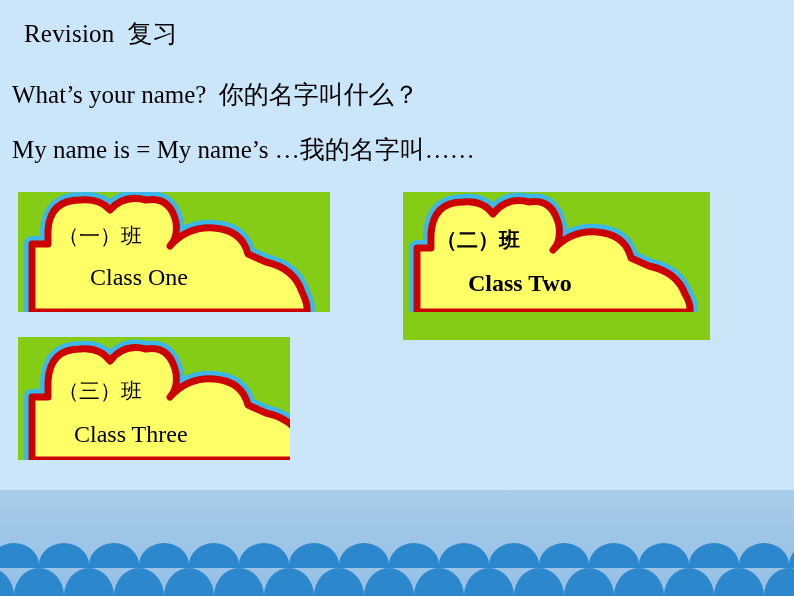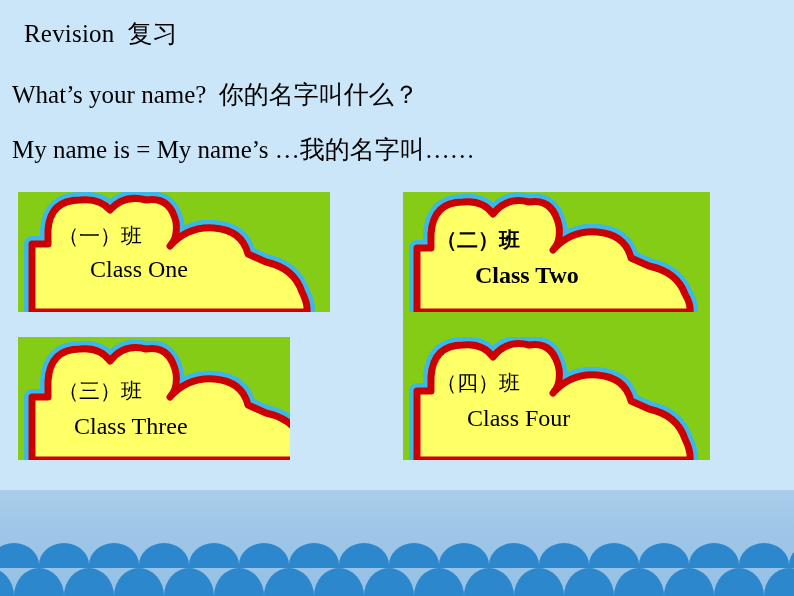--- a/index.html
+++ b/index.html
@@ -68,25 +68,26 @@
     font-size: 21px;
     color: #000000;
     white-space: pre;
     font-family: "DejaVu Serif", "Liberation Serif", serif;
   }
   .en-label {
     position: absolute;
     font-size: 24px;
     color: #000000;
     white-space: pre;
+    margin-top: 8px;
   }
   #card-1 .cn-label { left: 40px;  top: 30px; }
   #card-1 .en-label { left: 72px;  top: 64px; }
   #card-2 .cn-label { left: 33px;  top: 34px; }
-  #card-2 .en-label { left: 72px;  top: 70px; text-align: right; }
+  #card-2 .en-label { left: 65px;  top: 70px; text-align: right; }
   #card-3 .cn-label { left: 40px;  top: 40px; }
   #card-3 .en-label { left: 56px;  top: 76px; }
   #card-4 .cn-label { left: 33px;  top: 32px; }
   #card-4 .en-label { left: 64px;  top: 68px; }
 
   
   #bottom-band {
     position: absolute;
     left: 0;
     top: 490px;
@@ -158,36 +159,20 @@
                Q 106 6 128 12 Q 152 8 158 36 Q 160 52 152 60
                Q 170 40 196 42 Q 224 44 230 68 L 248 76
                Q 276 82 284 104 Q 290 116 289 123 Z" fill="#ffff66" stroke="#cc0000" stroke-width="7" stroke-linejoin="round" stroke-linecap="round"></path>
     </svg>
     <div class="labels">
       <span class="cn-label">（三）班</span>
       <span class="en-label">Class Three</span>
     </div>
   </div>
 
-  <div class="card" id="card-4">
-    <svg class="cloud" width="307" height="123" viewBox="0 0 307 123">
-      <path d="M 14 123 L 14 54 L 28 54 L 28 40 Q 30 8 60 8 Q 80 6 90 20
-               Q 104 2 126 8 Q 150 4 156 32 Q 158 48 150 56
-               Q 168 36 194 38 Q 222 40 228 64 L 246 72
-               Q 274 78 282 102 Q 288 114 287 123 Z" fill="none" stroke="#3cb8e8" stroke-width="16" stroke-linejoin="round" stroke-linecap="round"></path>
-      <path d="M 14 123 L 14 54 L 28 54 L 28 40 Q 30 8 60 8 Q 80 6 90 20
-               Q 104 2 126 8 Q 150 4 156 32 Q 158 48 150 56
-               Q 168 36 194 38 Q 222 40 228 64 L 246 72
-               Q 274 78 282 102 Q 288 114 287 123 Z" fill="#ffff66" stroke="#cc0000" stroke-width="7" stroke-linejoin="round" stroke-linecap="round"></path>
-    </svg>
-    <div class="labels">
-      <span class="cn-label">（四）班</span>
-      <span class="en-label">Class Four</span>
-    </div>
-  </div>
 
   <div id="bottom-band"></div>
 
   <svg id="scallops" viewBox="0 0 794 64" preserveAspectRatio="none">
 
     <g fill="#2d87cd">
         <rect x="0" y="32" width="794" height="4"></rect>
         <path d="M -11 33 A 25 22 0 0 1 39 33 Z"></path>
         <path d="M 39 33 A 25 22 0 0 1 89 33 Z"></path>
         <path d="M 89 33 A 25 22 0 0 1 139 33 Z"></path>

